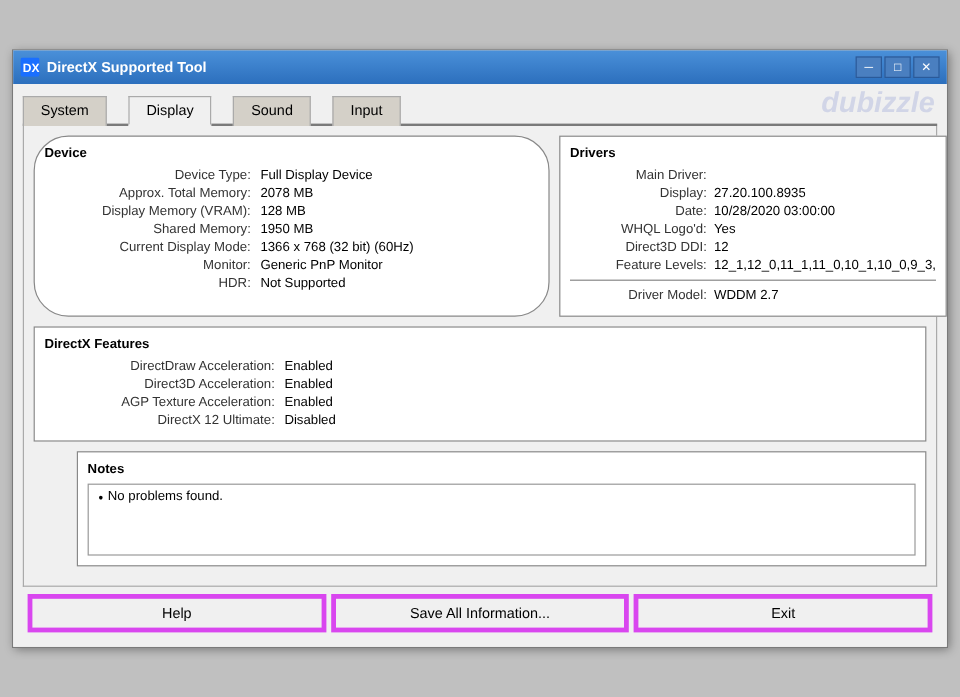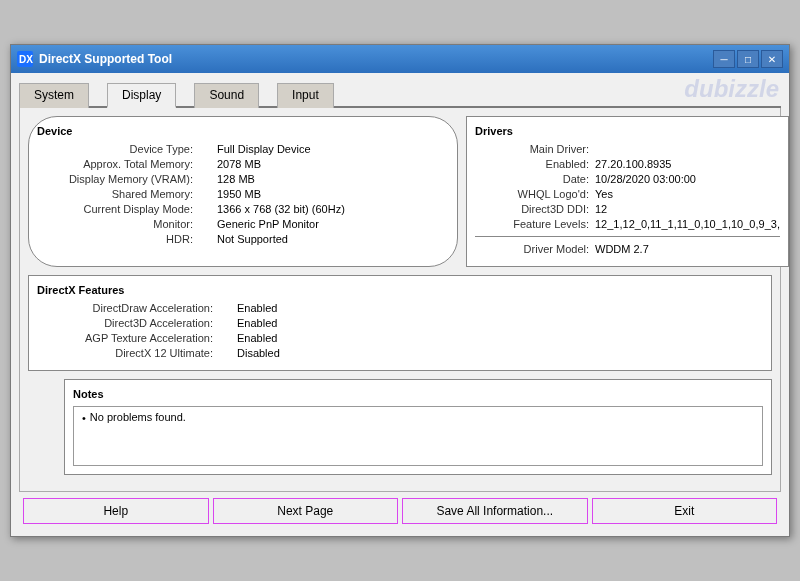--- a/index.html
+++ b/index.html
@@ -128,21 +128,21 @@
       margin-bottom: 6px;
       color: #000;
     }
     .info-row {
       display: flex;
       margin-bottom: 3px;
     }
     .info-label {
       text-align: right;
       min-width: 180px;
-      padding-right: 24px;
+      padding-right: 8px;
       color: #333;
       font-size: 11px;
     }
     .info-value {
       color: #000;
       font-size: 11px;
     }
     .drivers-row {
       display: flex;
       margin-bottom: 3px;
@@ -199,21 +199,21 @@
     .footer {
       display: flex;
       justify-content: space-between;
       padding: 6px 4px 4px;
       gap: 4px;
     }
     .footer-btn {
       flex: 1;
       padding: 5px 10px;
       background: #f0f0f0;
-      border: 1px solid #d946ef;
+      border: 4px solid #d946ef;
       cursor: pointer;
       font-size: 12px;
       text-align: center;
     }
   </style>
 </head>
 <body>
 
 <div class="window" style="position:relative;">
   <div class="title-bar">
@@ -278,21 +278,21 @@
             <span class="info-value">Not Supported</span>
           </div>
         </div>
 
         <div class="panel panel-right">
           <div class="panel-title">Drivers</div>
           <div class="drivers-row">
             <span class="drivers-label">Main Driver:</span>
           </div>
           <div class="drivers-row">
-            <span class="drivers-label">Enabled:</span>
+            <span class="drivers-label">Display:</span>
             <span class="drivers-value">27.20.100.8935</span>
           </div>
           <div class="drivers-row">
             <span class="drivers-label">Date:</span>
             <span class="drivers-value">10/28/2020 03:00:00</span>
           </div>
           <div class="drivers-row">
             <span class="drivers-label">WHQL Logo'd:</span>
             <span class="drivers-value">Yes</span>
           </div>
@@ -339,18 +339,17 @@
             <span class="bullet">•</span>
             <span>No problems found.</span>
           </div>
         </div>
       </div>
 
     </div>
 
     <div class="footer">
       <button class="footer-btn">Help</button>
-      <button class="footer-btn">Next Page</button>
       <button class="footer-btn">Save All Information...</button>
       <button class="footer-btn">Exit</button>
     </div>
   </div>
 </div>
 
 </body></html>

